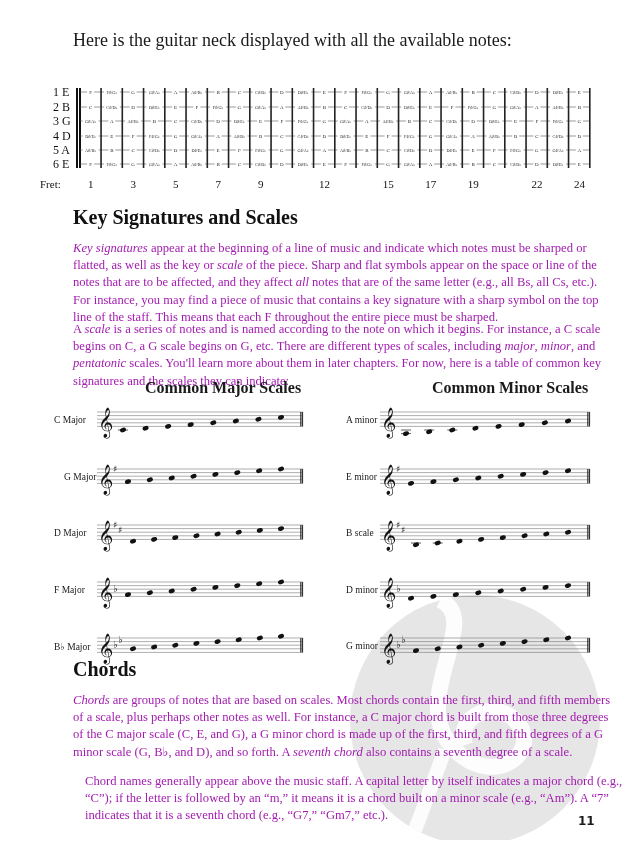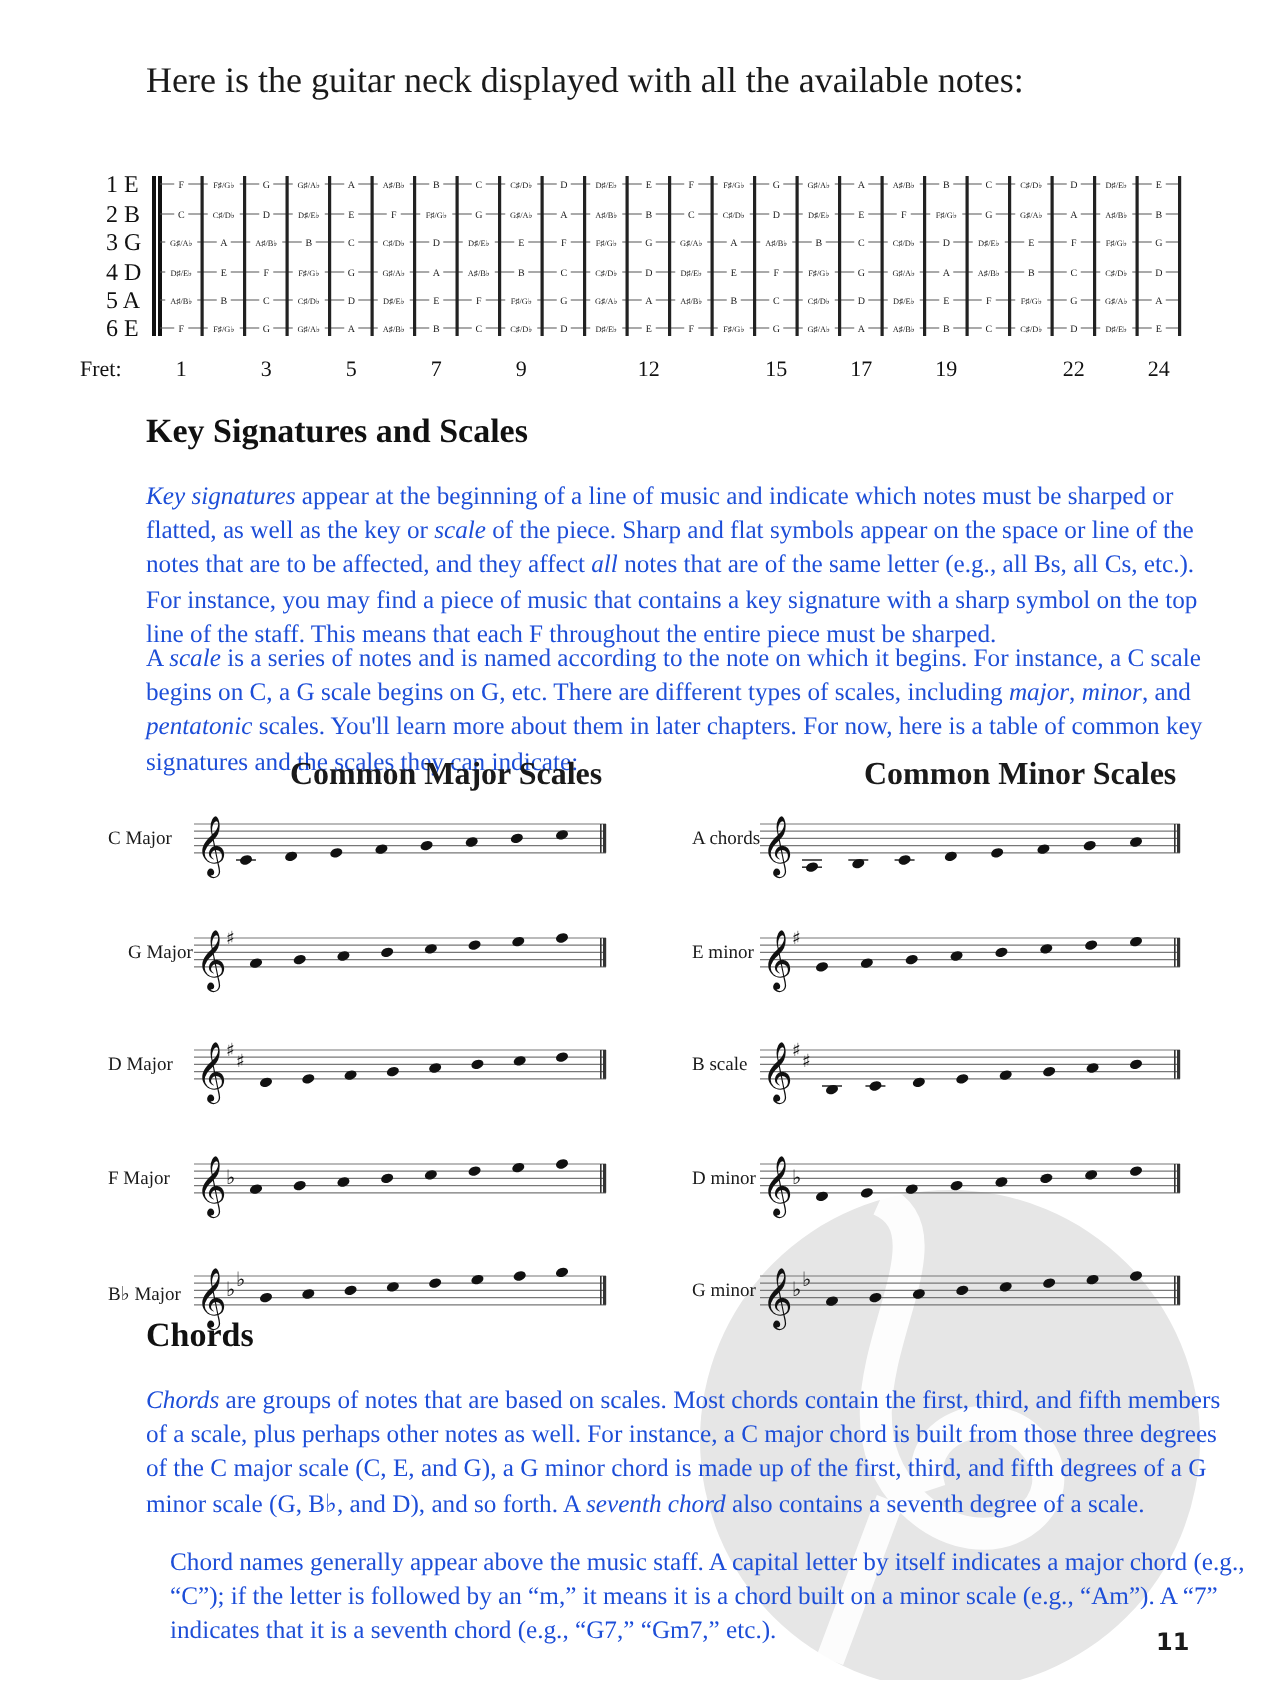--- a/index.html
+++ b/index.html
@@ -2,22 +2,22 @@
 <html><head>
 <meta charset="utf-8">
 <style>
   html, body { margin:0; padding:0; background:#ffffff; }
   body { width:640px; height:853px; position:relative; overflow:hidden;
          font-family:"DejaVu Serif", "Liberation Serif", serif; color:#1a1a1a; }
   .abs { position:absolute; }
   .intro { left:73px; top:30px; font-size:18px; font-family:"Liberation Serif", serif; }
   .fret-wrap { left:40px; top:82px; width:600px; height:110px; }
   .fret-svg { position:absolute; left:0; top:0; }
-  .h2 { font-family:"Liberation Serif", serif; font-weight:bold; font-size:17px; color:#111; }
-  .para { font-family:"Liberation Serif", serif; font-size:12.6px; line-height:17.2px; width:540px; color:#1d4ed8; }
+  .h2 { font-family:"Liberation Serif", serif; font-weight:bold; font-size:20px; color:#111; }
+  .para { font-family:"Liberation Serif", serif; font-size:12.6px; line-height:17.2px; width:540px; color:#a21caf; }
   .para i { font-style:italic; }
   .scale-head { font-family:"Liberation Serif", serif; font-weight:bold; font-size:16px; }
   .scale-label { font-family:"Liberation Serif", serif; font-size:9.5px; }
   .page-num { font-family:"DejaVu Sans", sans-serif; font-weight:bold; font-size:12px; }
   .watermark { left:345px; top:580px; width:300px; height:260px; }
 </style>
 </head>
 <body>
 
 <div class="abs intro">Here is the guitar neck displayed with all the available notes:</div>
@@ -480,21 +480,21 @@
       <text x="21" y="16.8" font-size="10" font-family="DejaVu Sans, sans-serif" fill="#111">♭</text>
       <ellipse cx="36" cy="22.8" rx="3.1" ry="2.2" transform="rotate(-20 36 22.8)" fill="#111"></ellipse>
       <ellipse cx="57.14285714285714" cy="21" rx="3.1" ry="2.2" transform="rotate(-20 57.14285714285714 21)" fill="#111"></ellipse>
       <ellipse cx="78.28571428571428" cy="19.2" rx="3.1" ry="2.2" transform="rotate(-20 78.28571428571428 19.2)" fill="#111"></ellipse>
       <ellipse cx="99.42857142857143" cy="17.4" rx="3.1" ry="2.2" transform="rotate(-20 99.42857142857143 17.4)" fill="#111"></ellipse>
       <ellipse cx="120.57142857142857" cy="15.6" rx="3.1" ry="2.2" transform="rotate(-20 120.57142857142857 15.6)" fill="#111"></ellipse>
       <ellipse cx="141.71428571428572" cy="13.8" rx="3.1" ry="2.2" transform="rotate(-20 141.71428571428572 13.8)" fill="#111"></ellipse>
       <ellipse cx="162.85714285714286" cy="12" rx="3.1" ry="2.2" transform="rotate(-20 162.85714285714286 12)" fill="#111"></ellipse>
       <ellipse cx="184" cy="10.2" rx="3.1" ry="2.2" transform="rotate(-20 184 10.2)" fill="#111"></ellipse>
     </svg>
-    <div class="abs scale-label" style="left: 346px; top: 415px;">A chords</div>
+    <div class="abs scale-label" style="left: 346px; top: 415px;">A minor</div>
     <svg width="220" height="40" style="position:absolute; left:380px; top:400px;">
       <line x1="0" x2="210" y1="12" y2="12" stroke="#777" stroke-width="0.6"></line>
       <line x1="0" x2="210" y1="15.6" y2="15.6" stroke="#777" stroke-width="0.6"></line>
       <line x1="0" x2="210" y1="19.2" y2="19.2" stroke="#777" stroke-width="0.6"></line>
       <line x1="0" x2="210" y1="22.8" y2="22.8" stroke="#777" stroke-width="0.6"></line>
       <line x1="0" x2="210" y1="26.4" y2="26.4" stroke="#777" stroke-width="0.6"></line>
       <rect x="207" y="12" width="0.8" height="14.4" fill="#333"></rect>
       <rect x="208.5" y="12" width="1.6" height="14.4" fill="#333"></rect>
       <text x="1" y="31.4" font-size="26" font-family="DejaVu Serif, serif" fill="#111">𝄞</text>
       <line x1="21" x2="31" y1="30" y2="30" stroke="#333" stroke-width="0.8"></line>

